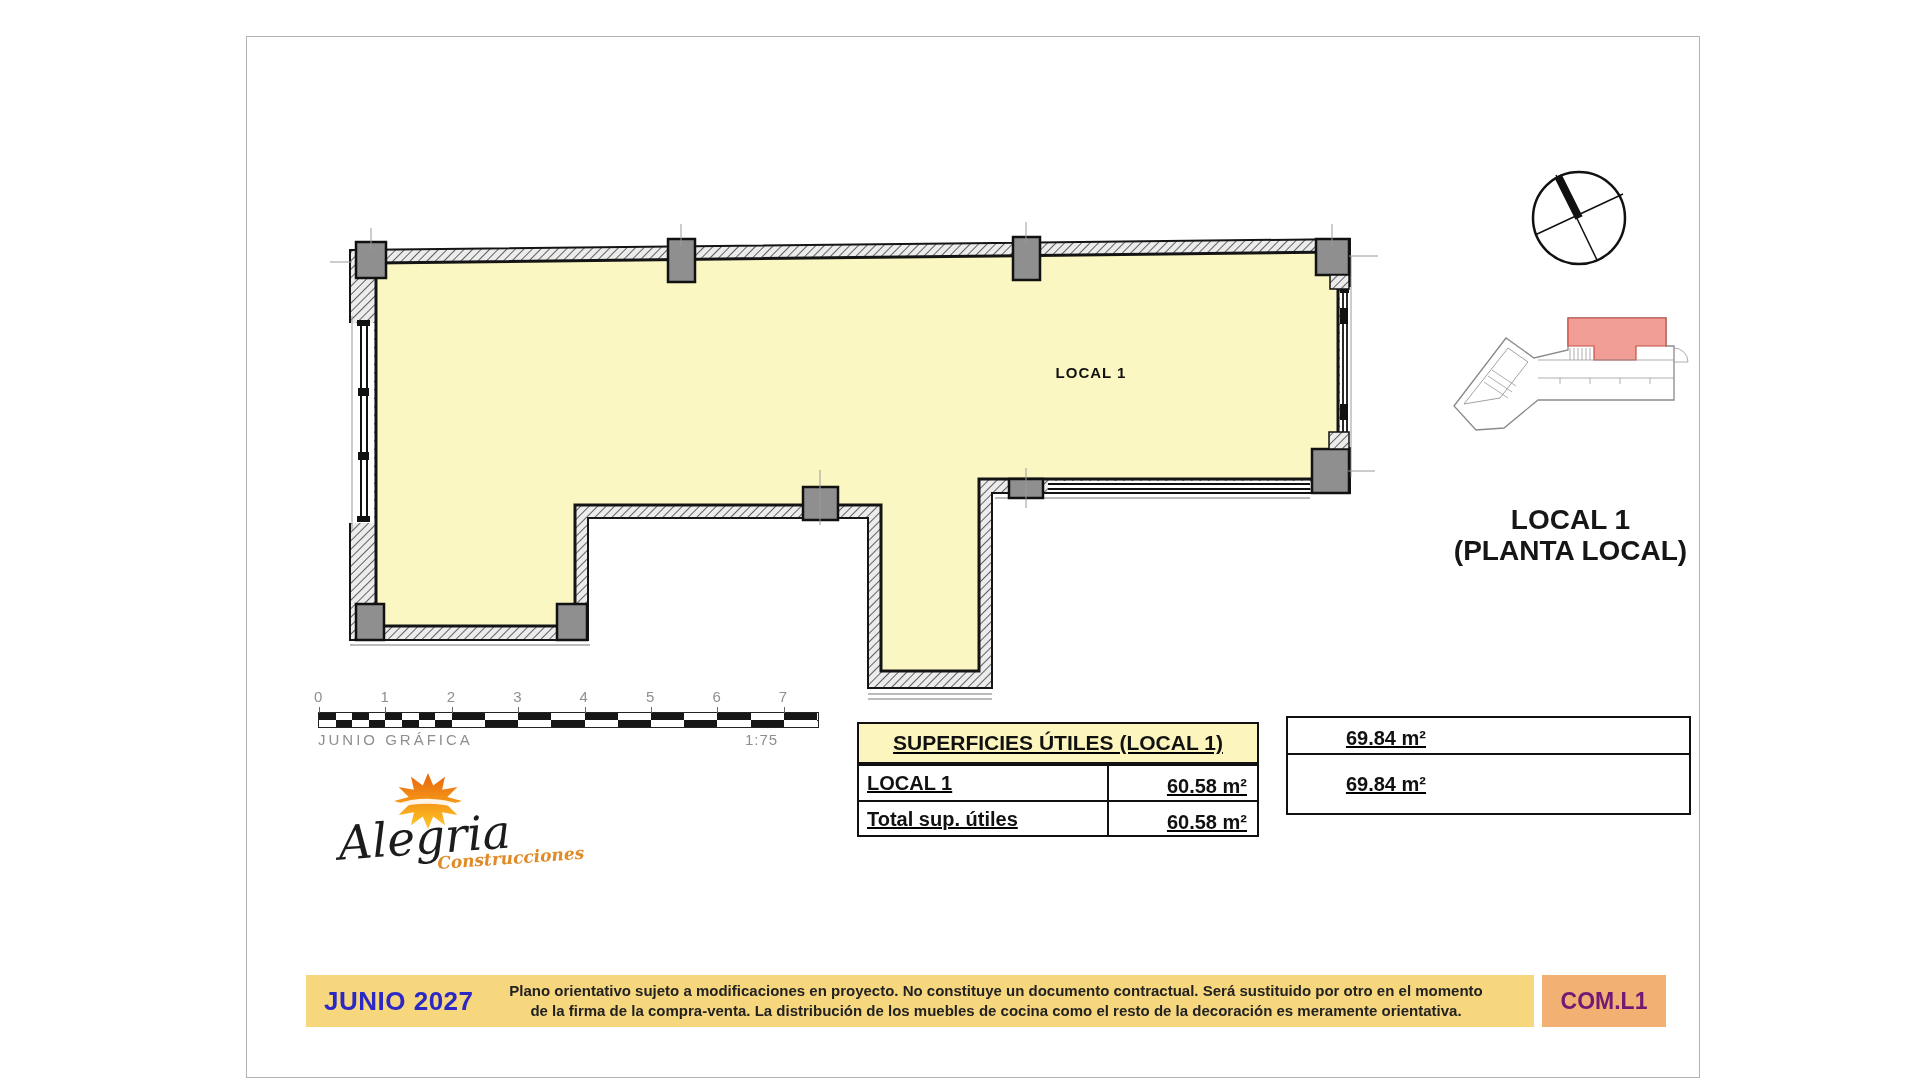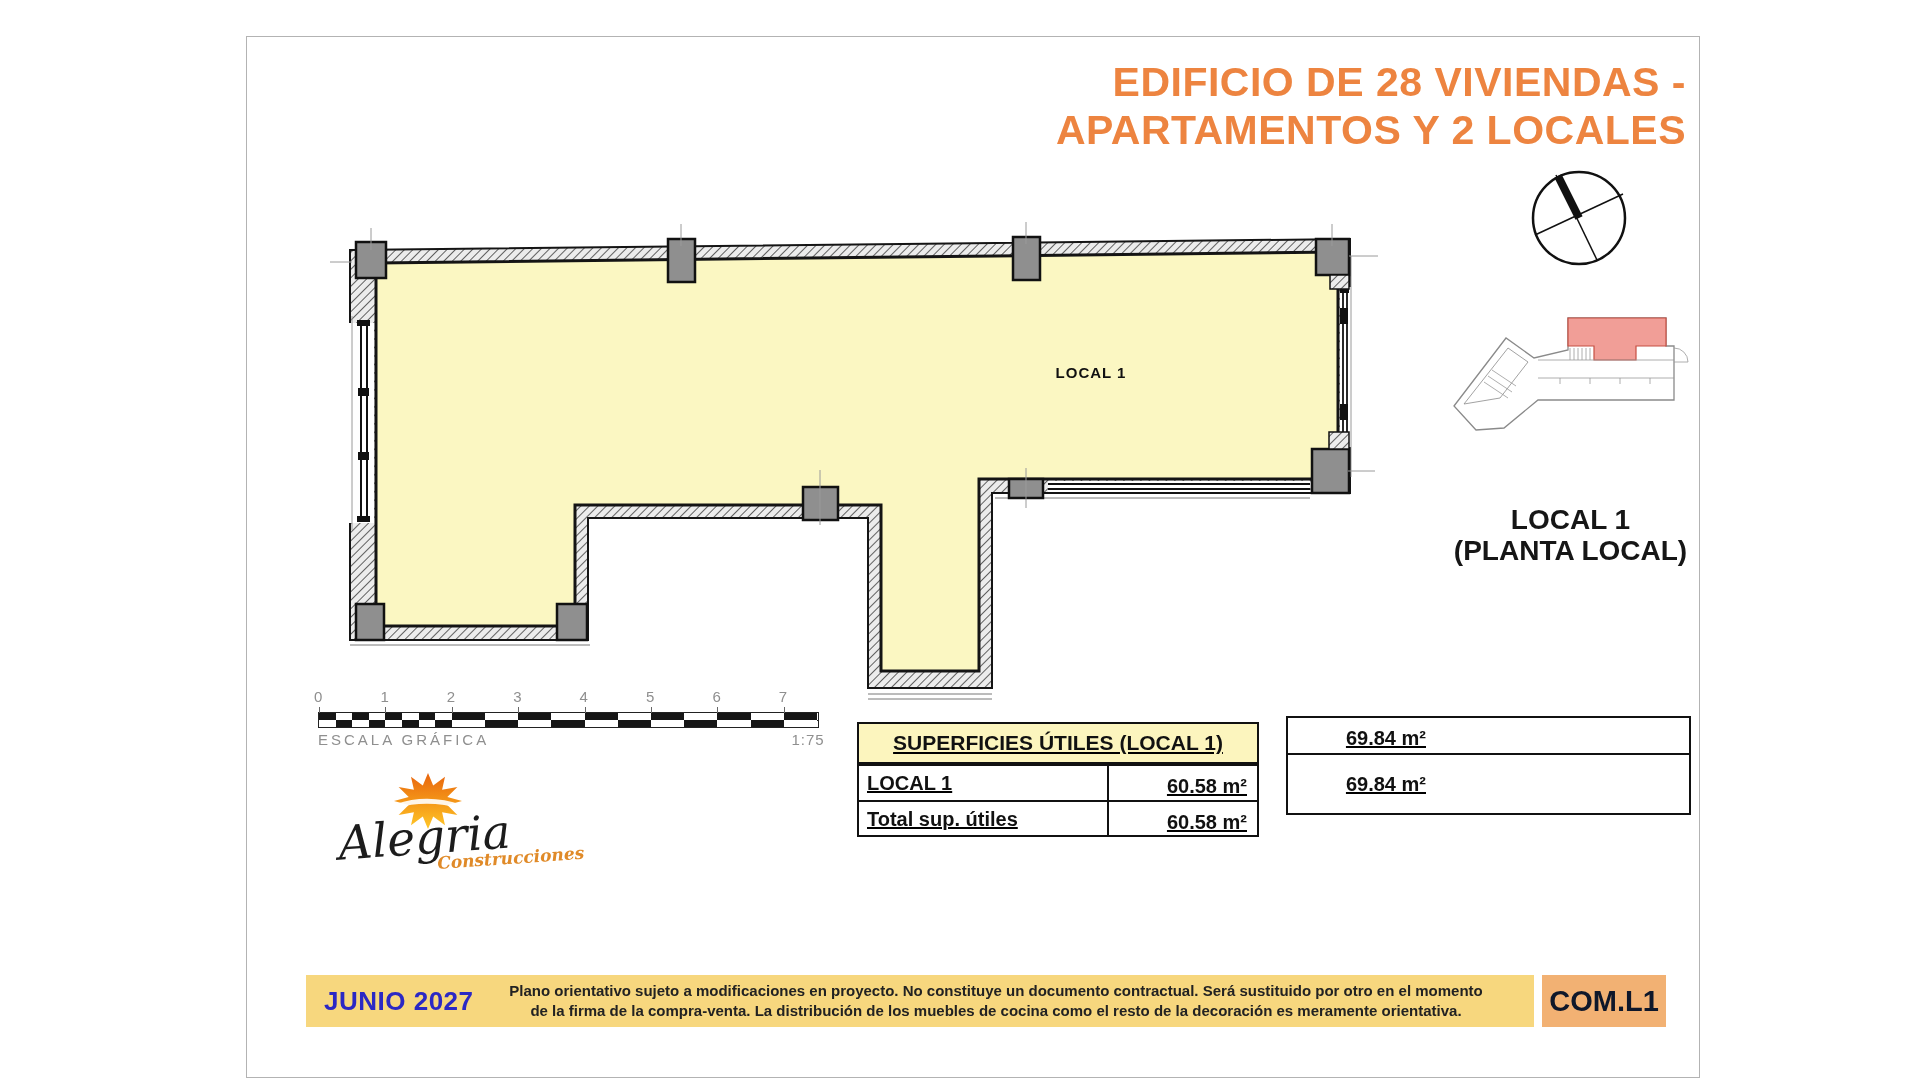--- a/index.html
+++ b/index.html
@@ -44,33 +44,29 @@
   .sup-row .val{width:128px;padding:20px 10px;font-weight:bold;font-size:20px;color:#111;
                 display:flex;align-items:center;justify-content:flex-end;}
 
   
   #footer-band{left:306px;top:975px;width:1228px;height:52px;background:#F7D77E;}
   #footer-date{position:absolute;left:18px;top:0;height:52px;display:flex;align-items:center;
                color:#2B28C4;font-weight:bold;font-size:26px;letter-spacing:.5px;}
   #footer-disc{position:absolute;left:160px;right:8px;top:0;height:52px;display:flex;flex-direction:column;
                align-items:center;justify-content:center;color:#222;font-weight:bold;font-size:15px;line-height:1.35;text-align:center;}
   #footer-code{left:1542px;top:975px;width:124px;height:52px;background:#F2B173;display:flex;
-               align-items:center;justify-content:center;font-weight:bold;font-size:29px;color:#0f172a;}
+               align-items:center;justify-content:center;font-weight:bold;font-size:23px;color:#701a75;}
 </style>
 </head>
 <body>
 
 <div id="sheet">
 
   <div id="frame" class="abs"></div>
 
-  <div id="title" class="abs">
-    <div>EDIFICIO DE 28 VIVIENDAS -</div>
-    <div>APARTAMENTOS Y 2 LOCALES</div>
-  </div>
 
   <svg class="abs" style="left:1523px;top:165px" width="112" height="108" viewBox="0 0 112 108">
     <circle cx="56" cy="53" r="46" fill="none" stroke="#111" stroke-width="2.5"></circle>
     <line x1="12" y1="70" x2="100" y2="29" stroke="#111" stroke-width="1.5"></line>
     <line x1="33" y1="10" x2="74" y2="95" stroke="#111" stroke-width="1.5"></line>
     <line x1="35" y1="11" x2="56" y2="53" stroke="#111" stroke-width="8"></line>
   </svg>
 
   <svg class="abs" style="left:1440px;top:298px" width="255" height="145" viewBox="0 0 255 145">
     <g stroke="#8a8a8a" stroke-width="1.3" fill="#ffffff">
@@ -223,22 +219,22 @@
       <div class="sb-cell" style="left: 464.8px; top: 7px; width: 33.2px; height: 7px; background: rgb(255, 255, 255);"></div>
       <div class="sb-tick" style="left: 0px;"></div>
       <div class="sb-tick" style="left: 66.4px;"></div>
       <div class="sb-tick" style="left: 132.8px;"></div>
       <div class="sb-tick" style="left: 199.2px;"></div>
       <div class="sb-tick" style="left: 265.6px;"></div>
       <div class="sb-tick" style="left: 332px;"></div>
       <div class="sb-tick" style="left: 398.4px;"></div>
       <div class="sb-tick" style="left: 464.8px;"></div>
     </div>
-  <div class="abs sb-caption" style="left:318px;top:731px">ESCALA GRÁFICA</div>
-  <div class="abs sb-caption" style="left:772px;top:731px;width:72px;text-align:center;letter-spacing:1px">1:75</div>
+  <div class="abs sb-caption" style="left:318px;top:731px">JUNIO GRÁFICA</div>
+  <div class="abs sb-caption" style="left:745px;top:731px;width:72px;text-align:left;letter-spacing:1px">1:75</div>
 
   <svg class="abs" style="left:378px;top:763px" width="100" height="76" viewBox="0 0 100 76">
     <defs>
       <linearGradient id="sun" x1="0" y1="0" x2="0" y2="1">
         <stop offset="0" stop-color="#E8640E"></stop>
         <stop offset="0.55" stop-color="#F59A18"></stop>
         <stop offset="1" stop-color="#FFC829"></stop>
       </linearGradient>
     </defs>
     <polygon fill="url(#sun)" points="84,38 69.3,33.9 79.4,24 64.1,26.7 67,13.8 55.2,22.5 50,10 44.8,22.5 33,13.8 35.9,26.7 20.6,24 30.7,33.9 16,38 30.7,42.1 20.6,52 35.9,49.3 33,62.2 44.8,53.5 50,66 55.2,53.5 67,62.2 64.1,49.3 79.4,52 69.3,42.1"></polygon>

